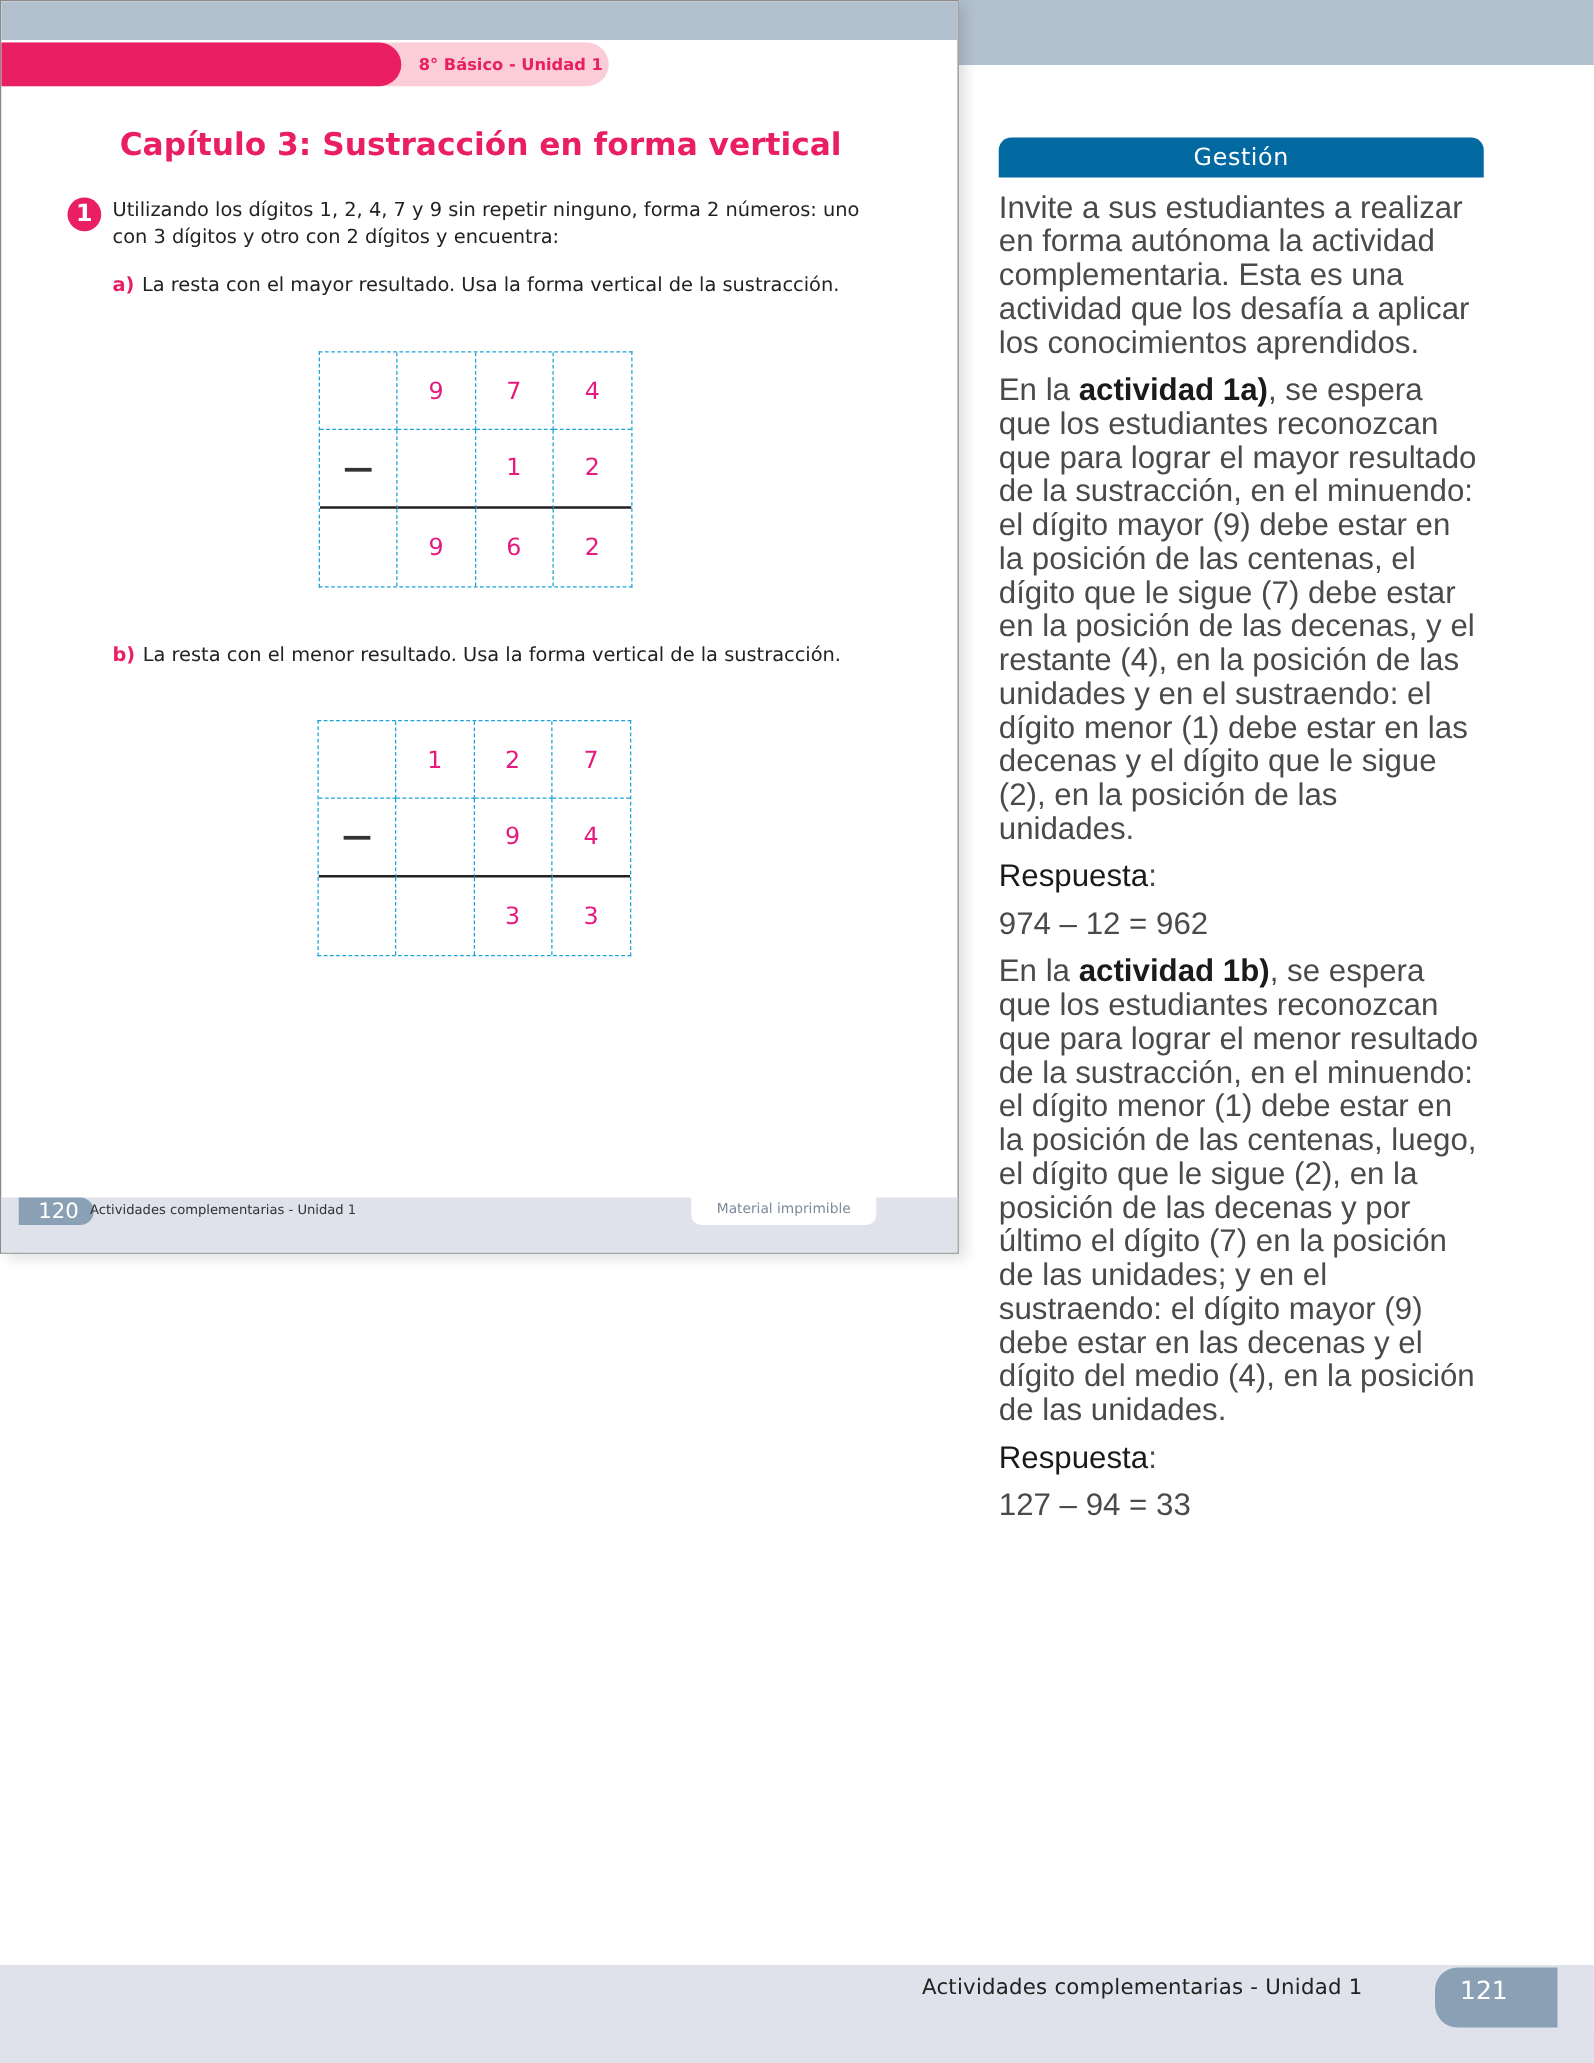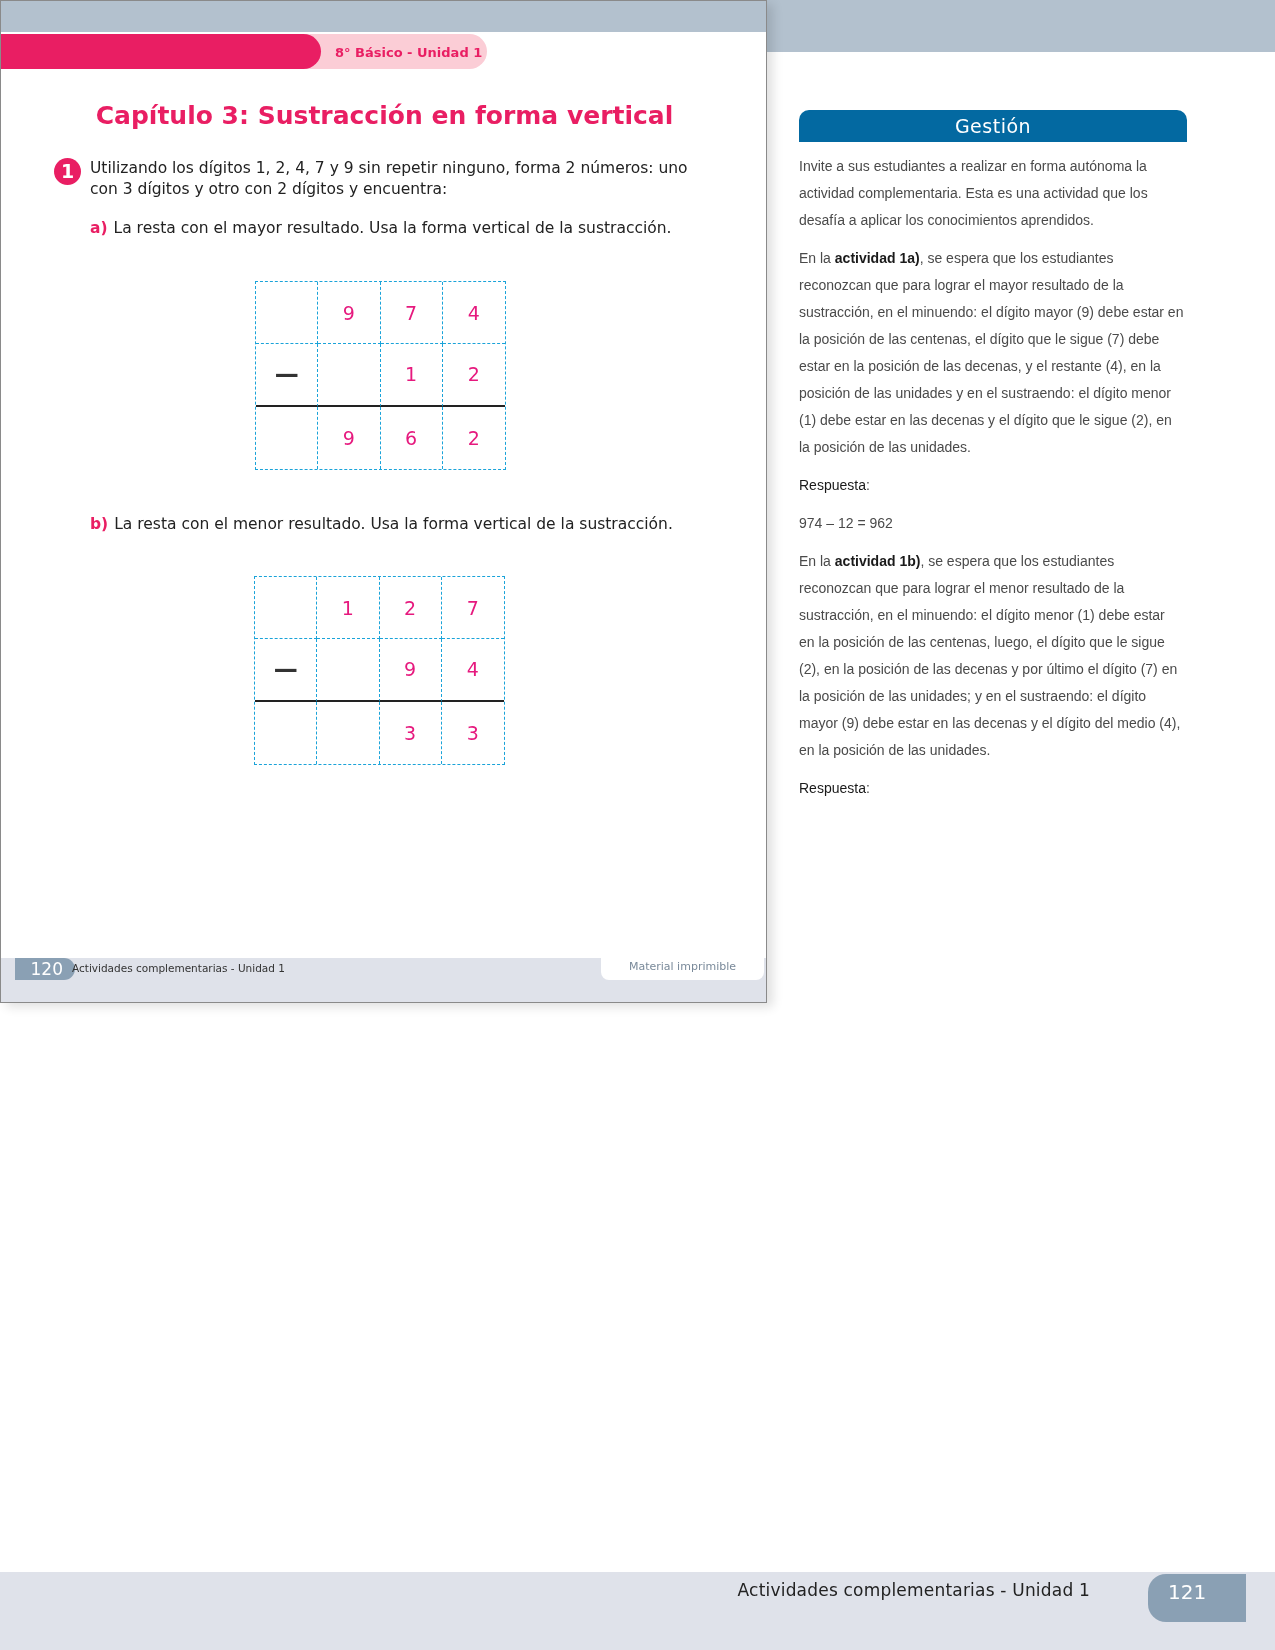--- a/index.html
+++ b/index.html
@@ -20,21 +20,21 @@
     background: #8aa0b4; border-radius: 18px 0 0 18px; color: #fff;
     font-size: 20px; line-height: 36px; padding-left: 20px; box-sizing: border-box;
   }
   .gestion {
     position: absolute; left: 799px; top: 110px; width: 388px; height: 32px;
     background: #0369a1; border-radius: 10px 10px 0 0;
     color: #fff; font-size: 19px; text-align: center; line-height: 32px; letter-spacing: 0.5px;
   }
   .gestion-body {
     position: absolute; left: 799px; top: 153px; width: 385px;
-    font-family: "Liberation Sans", sans-serif; font-size: 14px; line-height: 27px;
+    font-family: "Liberation Sans", sans-serif; font-size: 25px; line-height: 27px;
     color: #4a4a4a;
   }
   .gestion-body p { margin: 0 0 11px 0; }
   .gestion-body b { color: #1a1a1a; }
   .gestion-body .resp { font-weight: normal; color: #1a1a1a; }
 
   
   .lp {
     position: absolute; left: 0; top: 0; width: 767px; height: 1003px;
     background: #ffffff; border: 1px solid #8a8a8a; box-sizing: border-box;
@@ -90,38 +90,39 @@
   .cell.r1 { border-bottom: 2px solid #222; }
   .cell.minus { color: #333; font-size: 24px; font-weight: bold; }
 
   .lp-footer { position: absolute; left: 0; top: 957px; width: 100%; height: 46px; background: #dfe2ea; }
   .lp-pagenum {
     position: absolute; left: 0; top: 957px; width: 60px; height: 22px; background: #8aa0b4;
     border-radius: 0 11px 11px 0; color: #fff; font-size: 17px; line-height: 22px; text-align: right; padding-right: 12px; box-sizing: border-box; margin-left: 14px;
   }
   .lp-footer-text { position: absolute; left: 71px; top: 961px; font-size: 10.5px; color: #333; }
   .lp-material {
-    position: absolute; left: 600px; top: 954px; width: 163px; height: 25px; background: #fff;
+    position: absolute; left: 552px; top: 954px; width: 148px; height: 25px; background: #fff;
     border-radius: 0 0 8px 8px; color: #7a8a9a; font-size: 11px; text-align: center; line-height: 24px;
   }
 </style>
 </head>
 <body>
 
 <div class="rp-topbar"></div>
 
 <div class="gestion">Gestión</div>
 
 <div class="gestion-body">
   <p>Invite a sus estudiantes a realizar en forma autónoma la actividad complementaria. Esta es una actividad que los desafía a aplicar los conocimientos aprendidos.</p>
   <p><span>En la </span><b>actividad 1a)</b><span>, se espera que los estudiantes reconozcan que para lograr el mayor resultado de la sustracción, en el minuendo: el dígito mayor (9) debe estar en la posición de las centenas, el dígito que le sigue (7) debe estar en la posición de las decenas, y el restante (4), en la posición de las unidades y en el sustraendo: el dígito menor (1) debe estar en las decenas y el dígito que le sigue (2), en la posición de las unidades.</span></p>
   <p><span class="resp">Respuesta</span>:</p>
   <p>974 – 12 = 962</p>
   <p><span>En la </span><b>actividad 1b)</b><span>, se espera que los estudiantes reconozcan que para lograr el menor resultado de la sustracción, en el minuendo: el dígito menor (1) debe estar en la posición de las centenas, luego, el dígito que le sigue (2), en la posición de las decenas y por último el dígito (7) en la posición de las unidades; y en el sustraendo: el dígito mayor (9) debe estar en las decenas y el dígito del medio (4), en la posición de las unidades.</span></p>
   <p><span class="resp">Respuesta</span>:</p>
+  <p>127 – 94 = 33</p>
 </div>
 
 <div class="rp-footer"></div>
 <div class="rp-footer-text">Actividades complementarias - Unidad 1</div>
 <div class="rp-pagenum">121</div>
 
 <div class="lp">
   <div class="lp-topbar"></div>
   <div class="lp-pill-light"></div>
   <div class="lp-pill-dark"></div>

